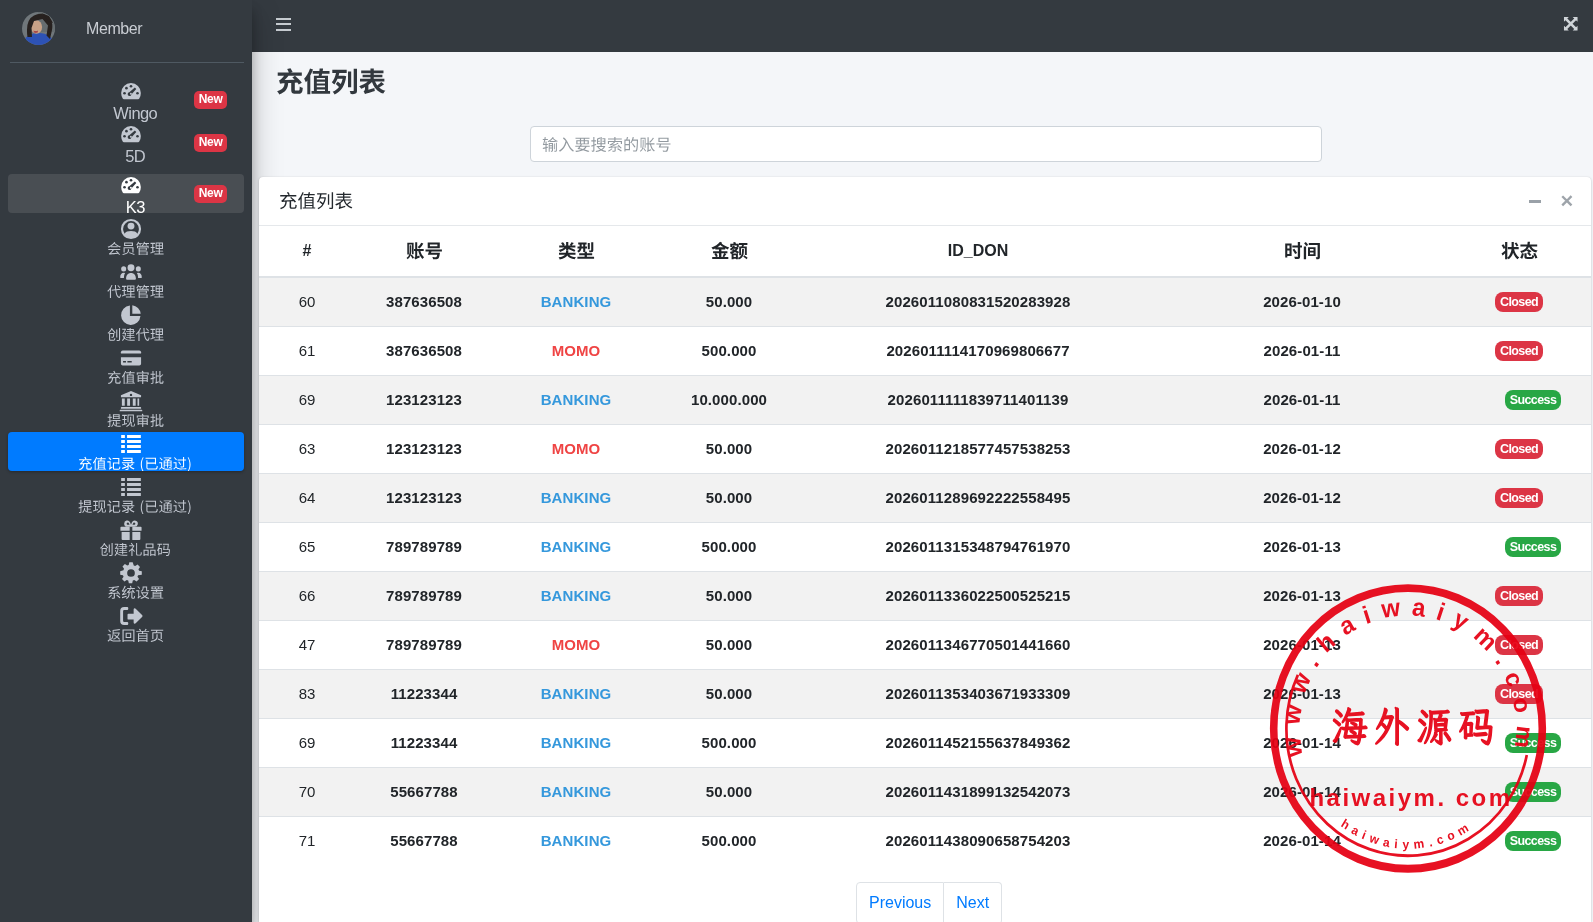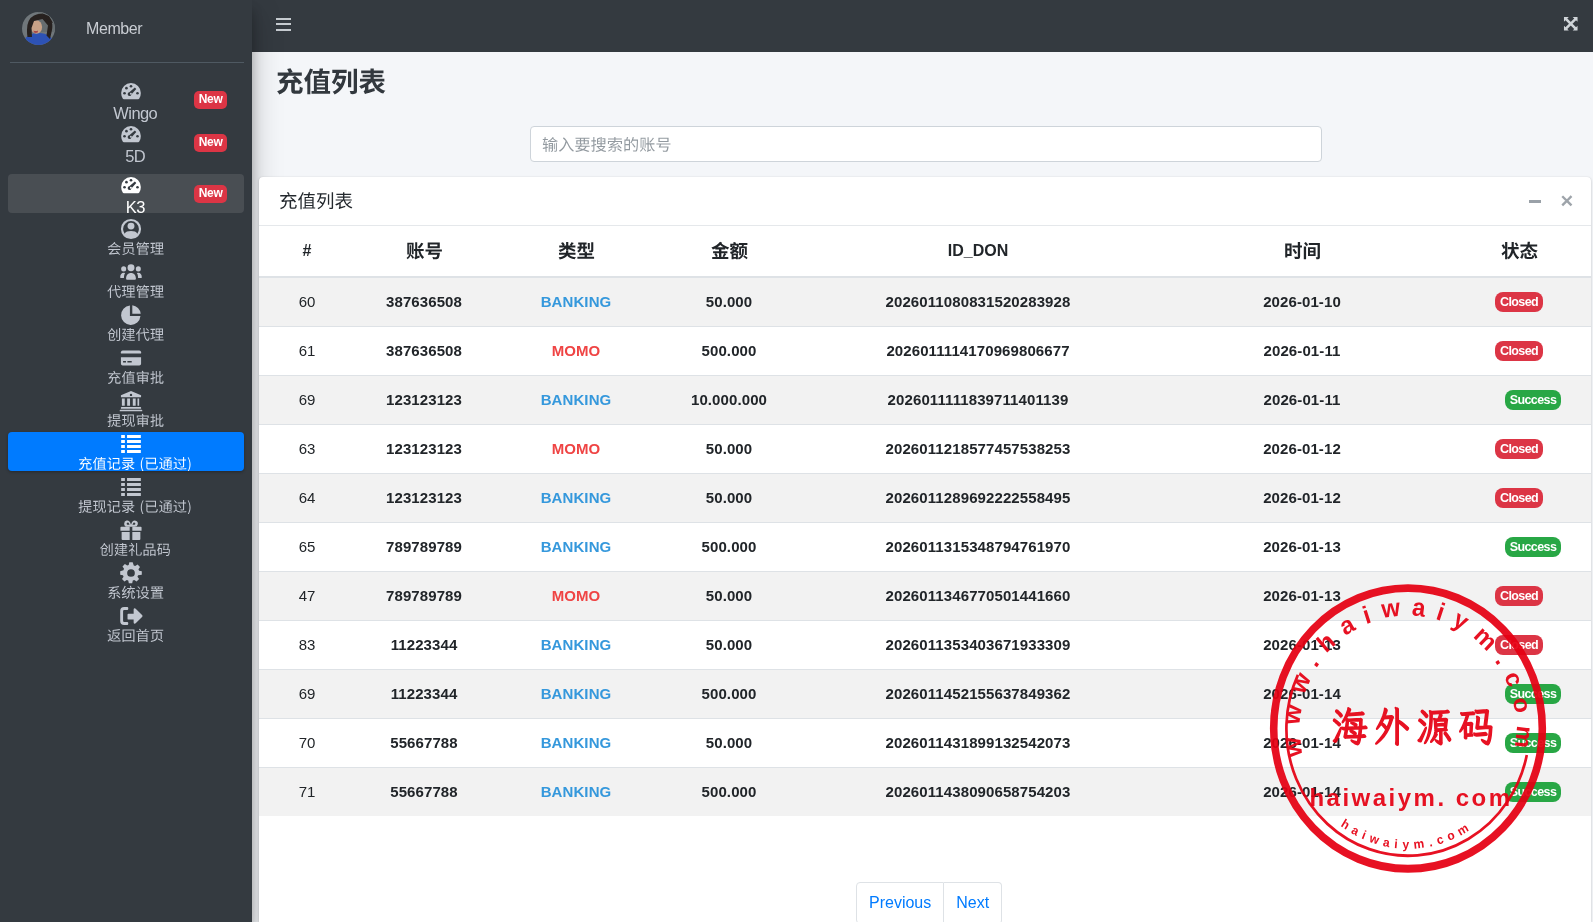--- a/index.html
+++ b/index.html
@@ -333,20 +333,29 @@
 <tr>
             <td class="c1">65</td>
             <td class="b">789789789</td>
             <td class="b bk">BANKING</td>
             <td class="b">500.000</td>
             <td class="b">2026011315348794761970</td>
             <td class="b">2026-01-13</td>
             <td><span class="bd-s">Success</span></td>
           </tr>
 <tr>
+            <td class="c1">66</td>
+            <td class="b">789789789</td>
+            <td class="b bk">BANKING</td>
+            <td class="b">50.000</td>
+            <td class="b">2026011336022500525215</td>
+            <td class="b">2026-01-13</td>
+            <td><span class="bd-c">Closed</span></td>
+          </tr>
+<tr>
             <td class="c1">47</td>
             <td class="b">789789789</td>
             <td class="b mm">MOMO</td>
             <td class="b">50.000</td>
             <td class="b">2026011346770501441660</td>
             <td class="b">2026-01-13</td>
             <td><span class="bd-c">Closed</span></td>
           </tr>
 <tr>
             <td class="c1">83</td>

